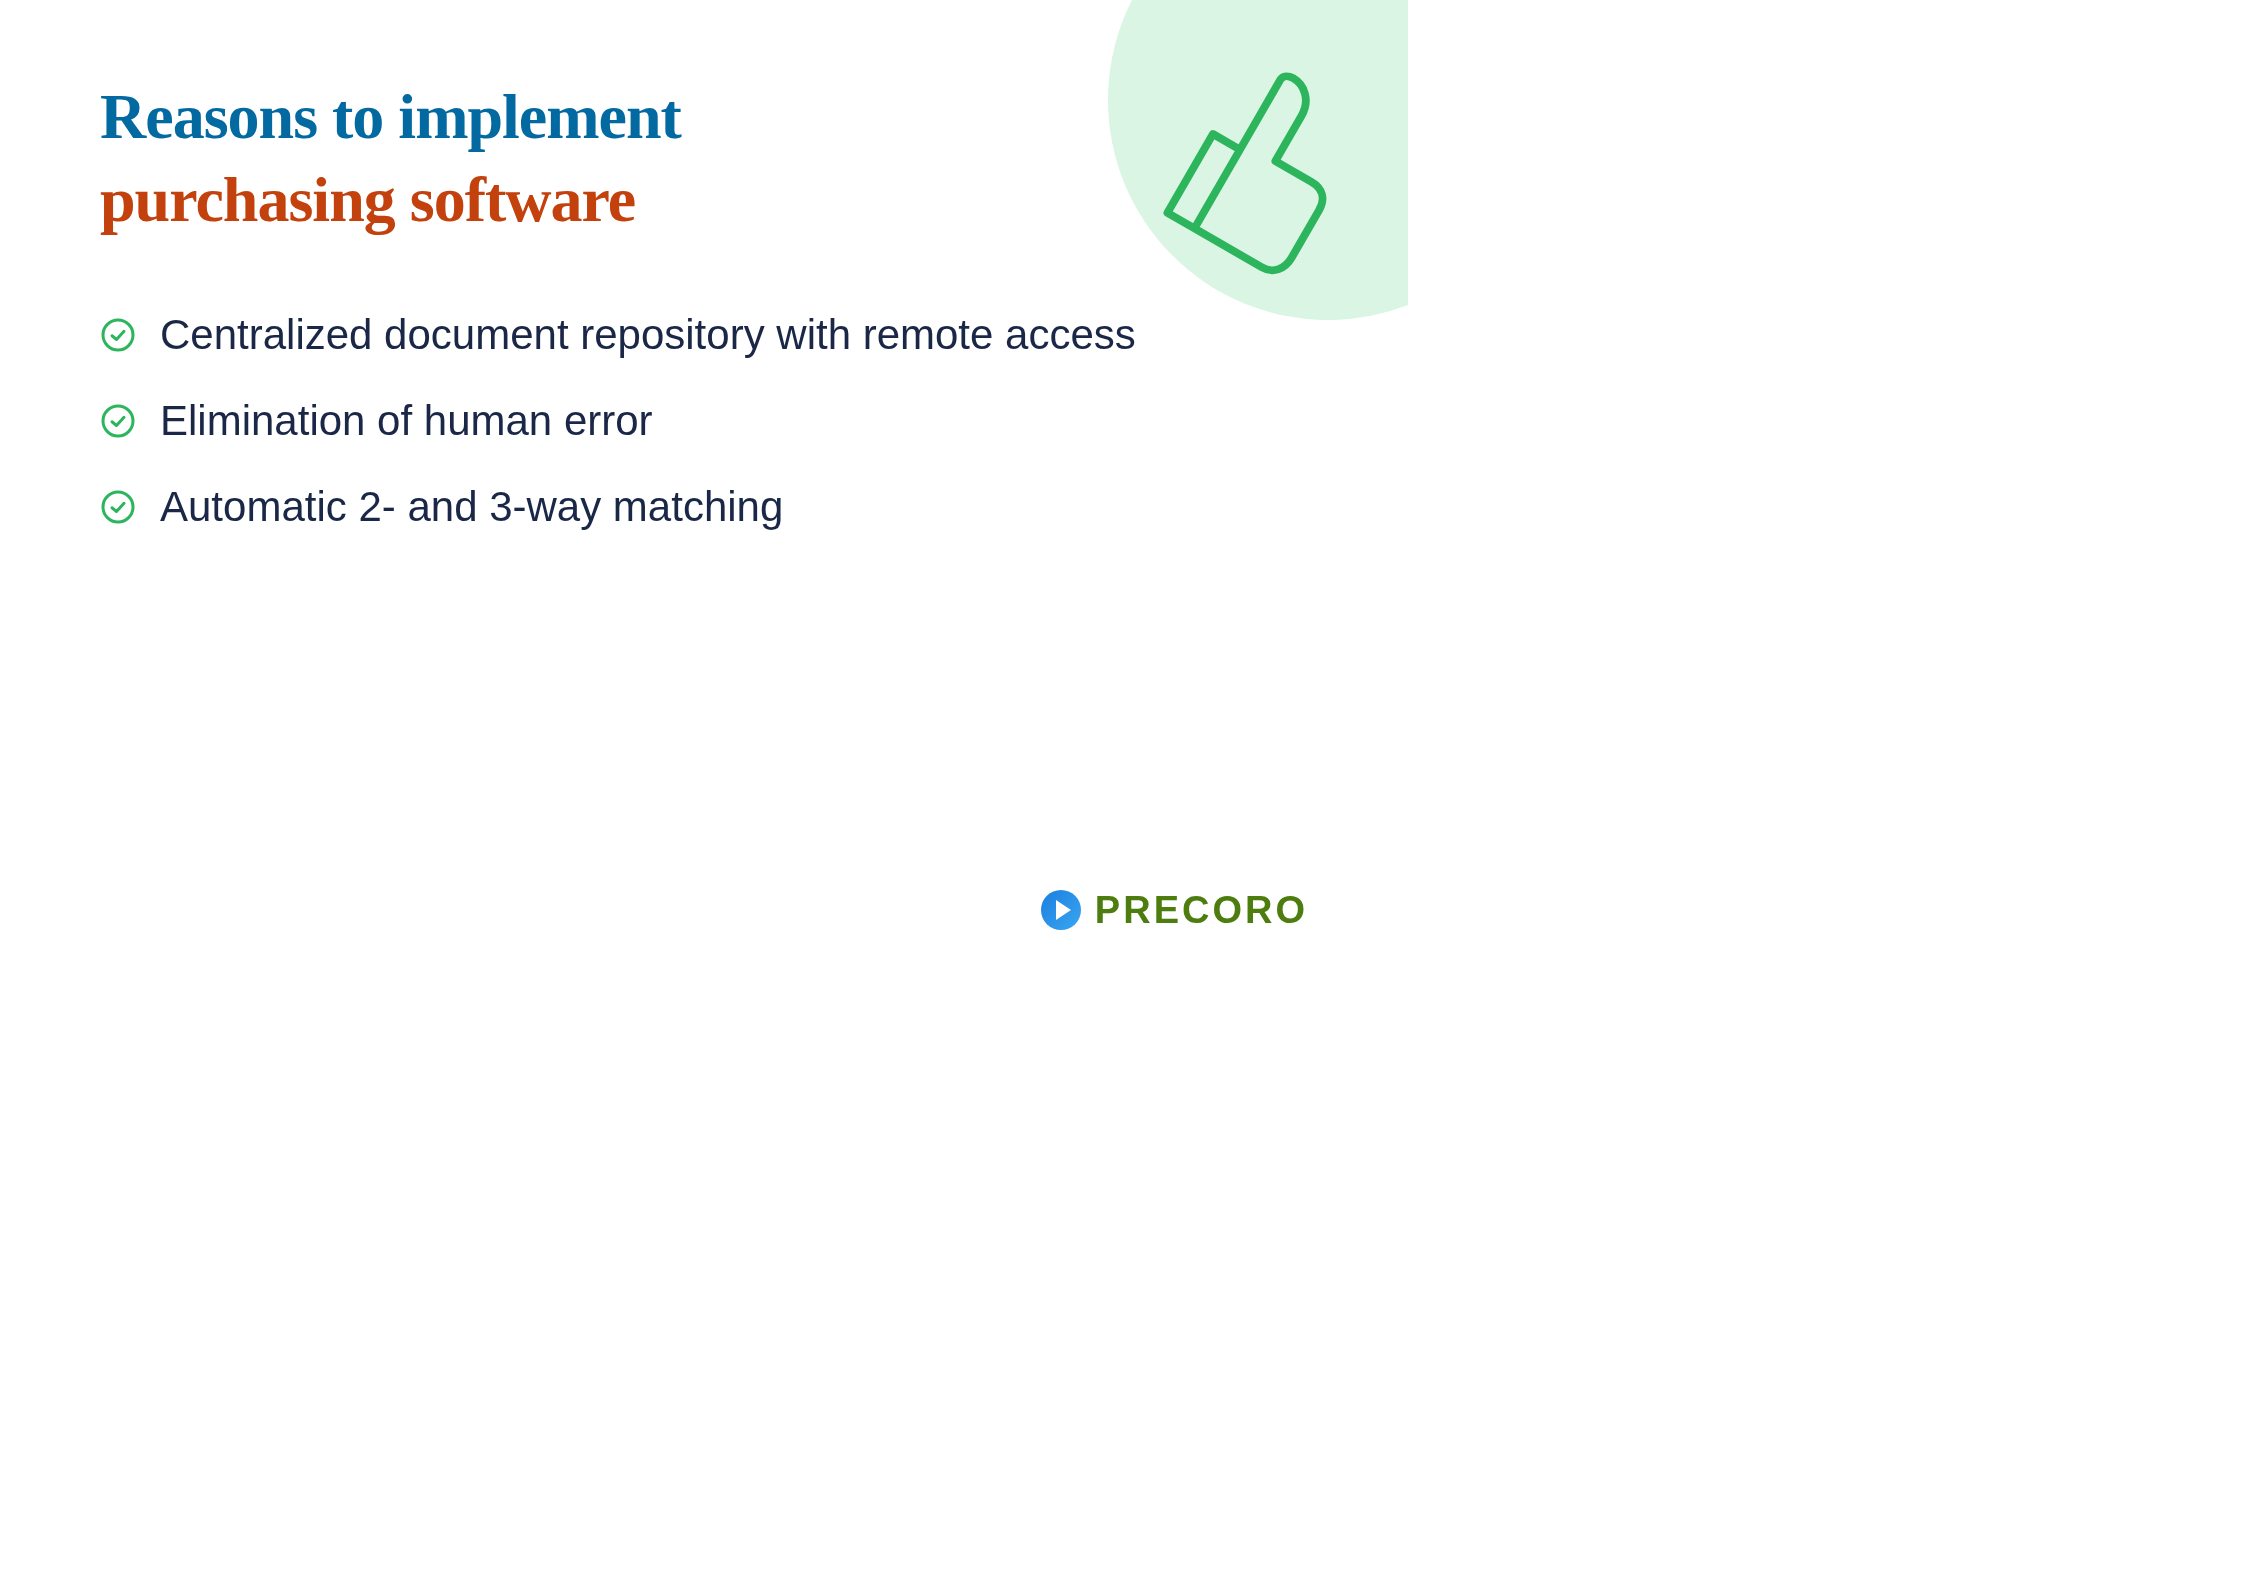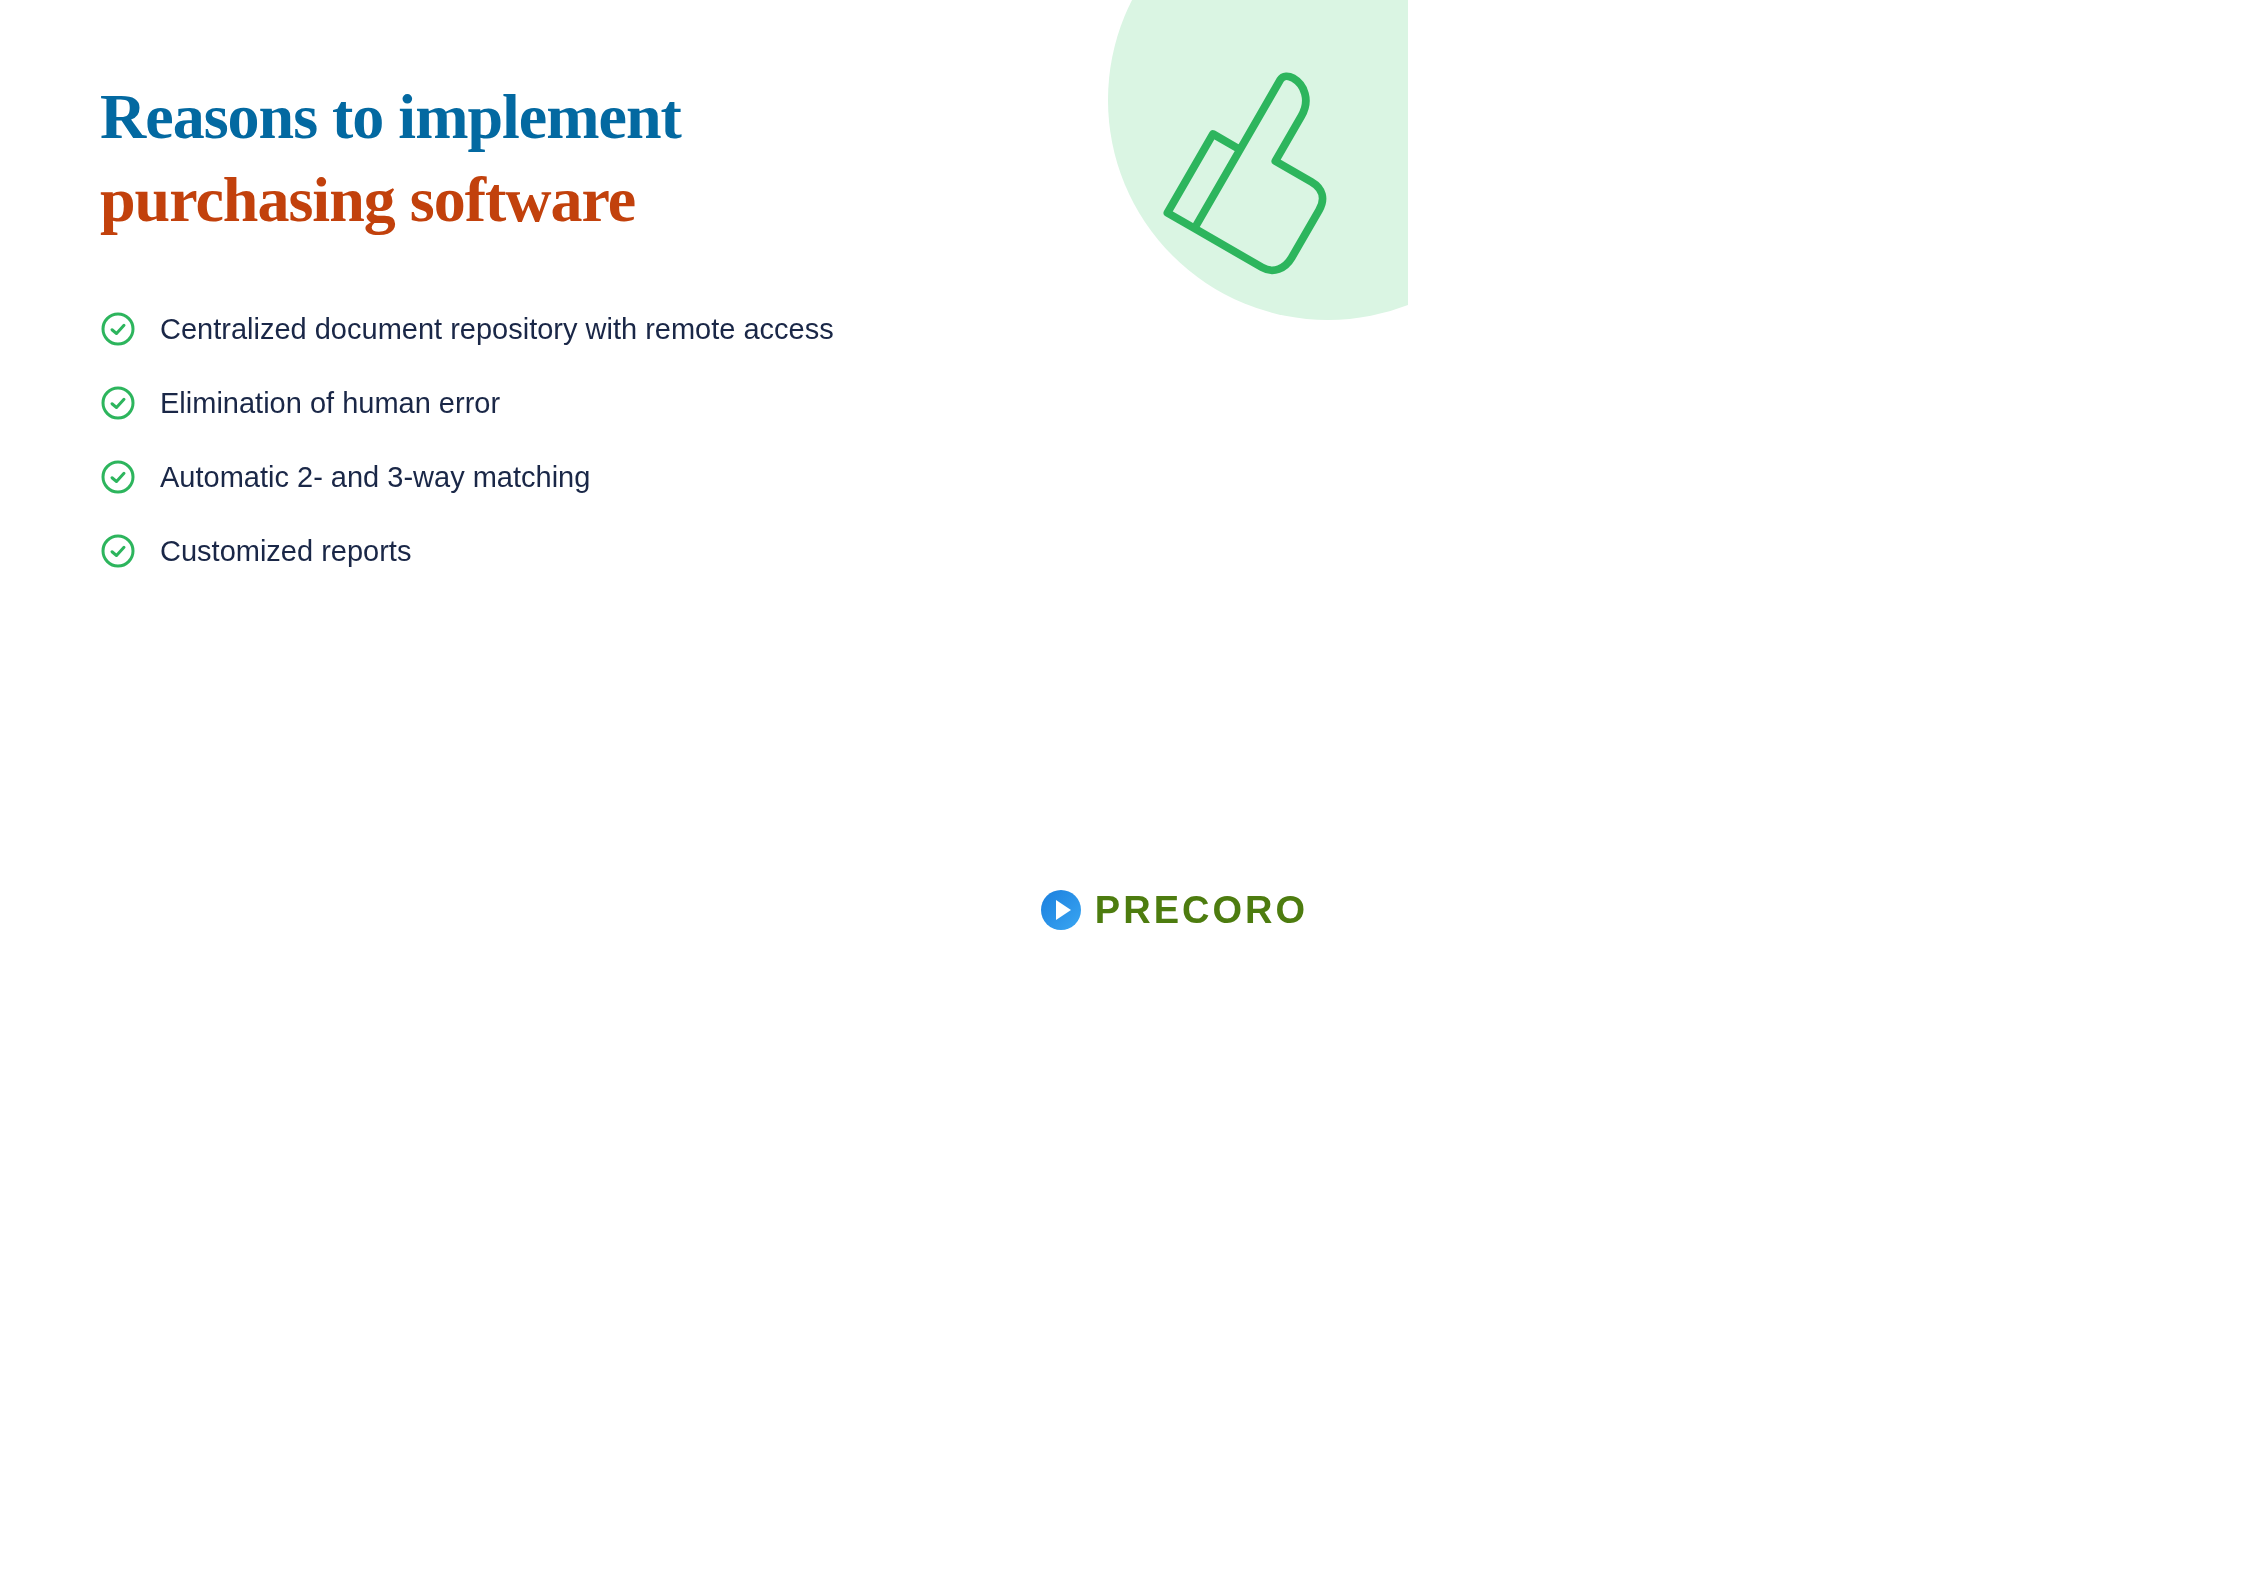--- a/index.html
+++ b/index.html
@@ -48,21 +48,21 @@
       width: 36px;
       height: 36px;
       flex-shrink: 0;
     }
     .check-icon svg {
       width: 100%;
       height: 100%;
       display: block;
     }
     .item-text {
-      font-size: 29px;
+      font-size: 42px;
       color: #1a2747;
       font-weight: 400;
     }
     .decor {
       position: absolute;
       top: -120px;
       right: -140px;
       width: 440px;
       height: 440px;
       background: #daf5e3;
@@ -148,29 +148,20 @@
     </div>
     <div class="list-item">
       <span class="check-icon">
         <svg viewBox="0 0 24 24">
             <circle cx="12" cy="12" r="10" fill="none" stroke="#2db55d" stroke-width="2"></circle>
             <path d="M8 12.5 L11 15 L16 9.5" fill="none" stroke="#2db55d" stroke-width="2" stroke-linecap="round" stroke-linejoin="round"></path>
           </svg>
       </span>
       <span class="item-text">Automatic 2- and 3-way matching</span>
     </div>
-    <div class="list-item">
-      <span class="check-icon">
-        <svg viewBox="0 0 24 24">
-            <circle cx="12" cy="12" r="10" fill="none" stroke="#2db55d" stroke-width="2"></circle>
-            <path d="M8 12.5 L11 15 L16 9.5" fill="none" stroke="#2db55d" stroke-width="2" stroke-linecap="round" stroke-linejoin="round"></path>
-          </svg>
-      </span>
-      <span class="item-text">Customized reports</span>
-    </div>
   </div>
 </div>
 
 <div class="footer-logo">
   <span class="logo-mark">
     <svg viewBox="0 0 44 44">
       <defs>
         <linearGradient id="lg1" x1="0%" y1="0%" x2="100%" y2="100%">
           <stop offset="0%" stop-color="#1b7fde"></stop>
           <stop offset="100%" stop-color="#3aa6f2"></stop>

